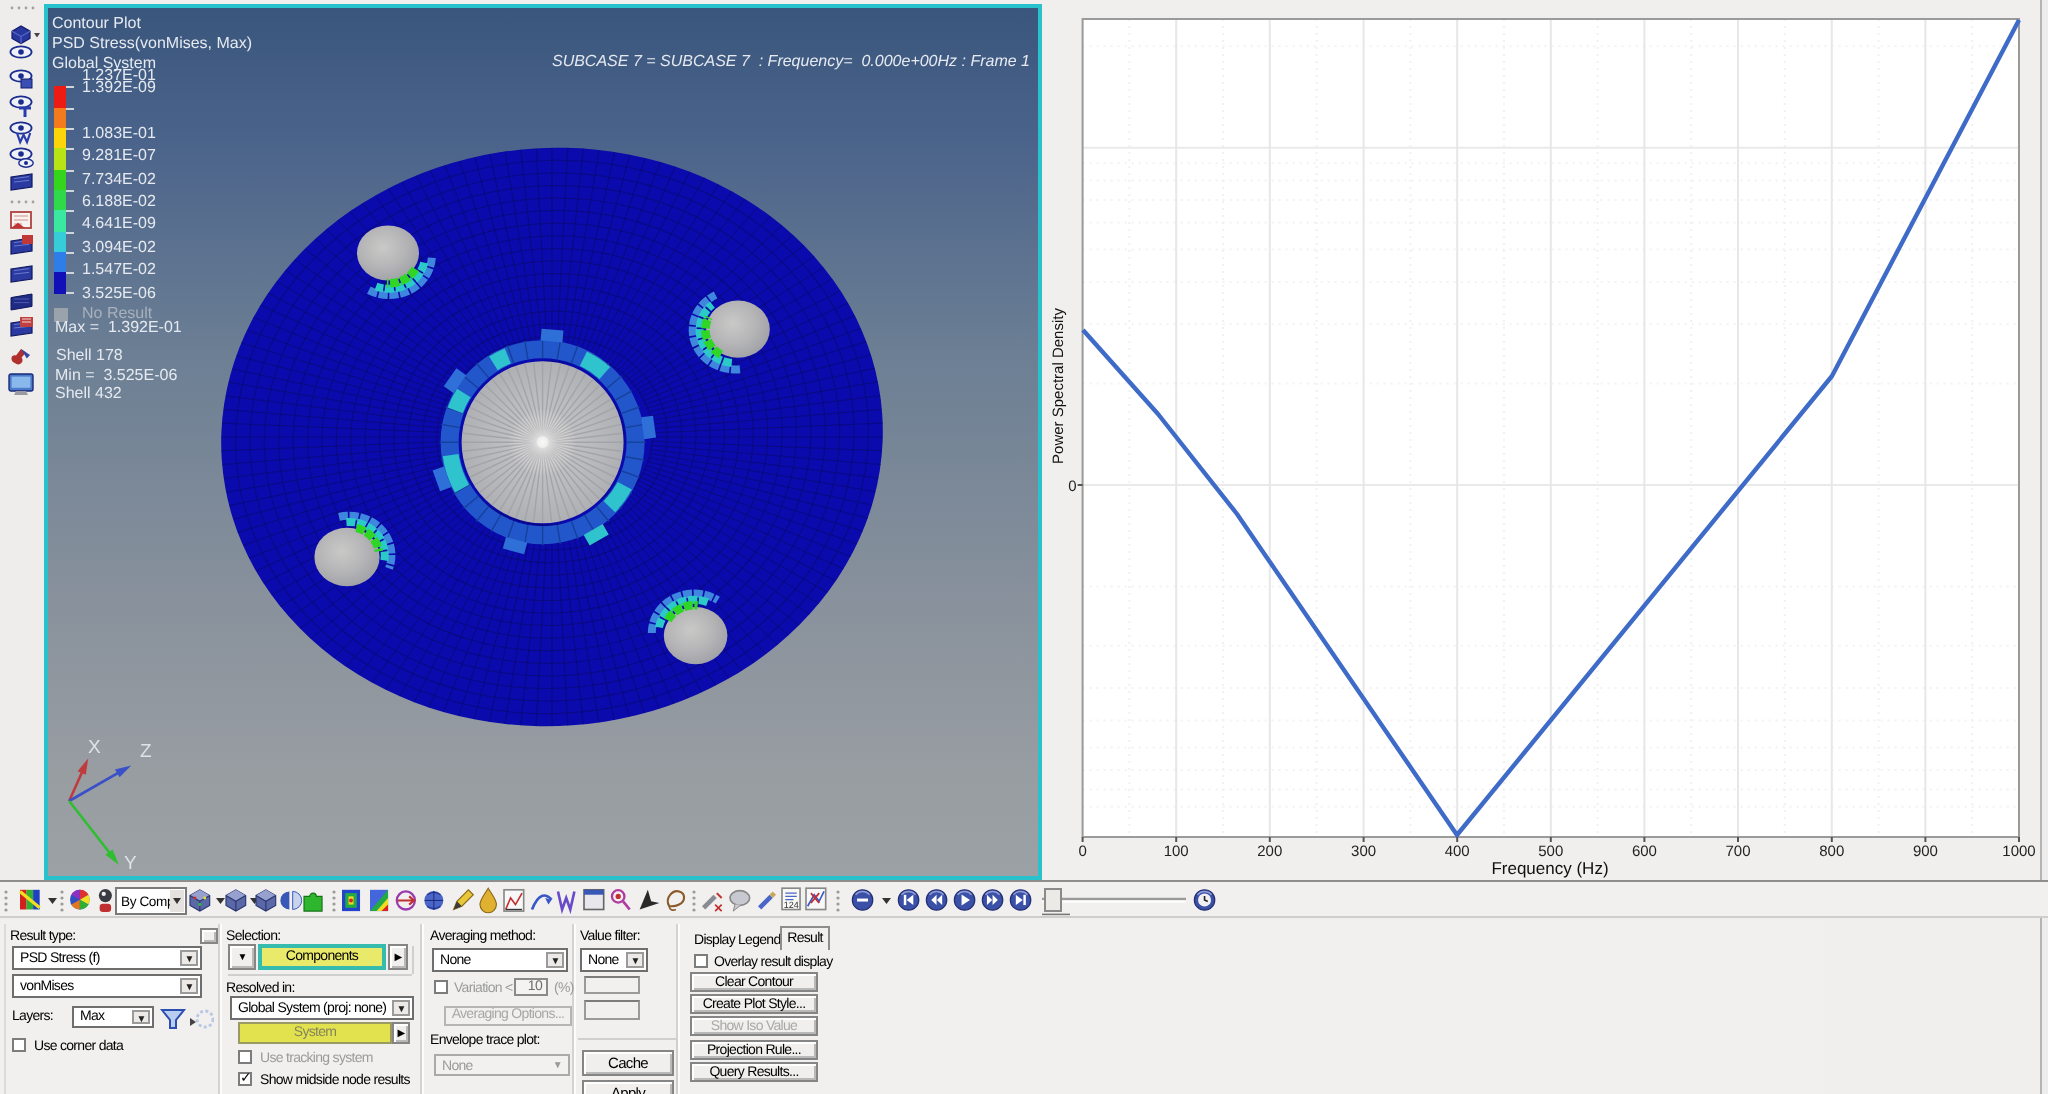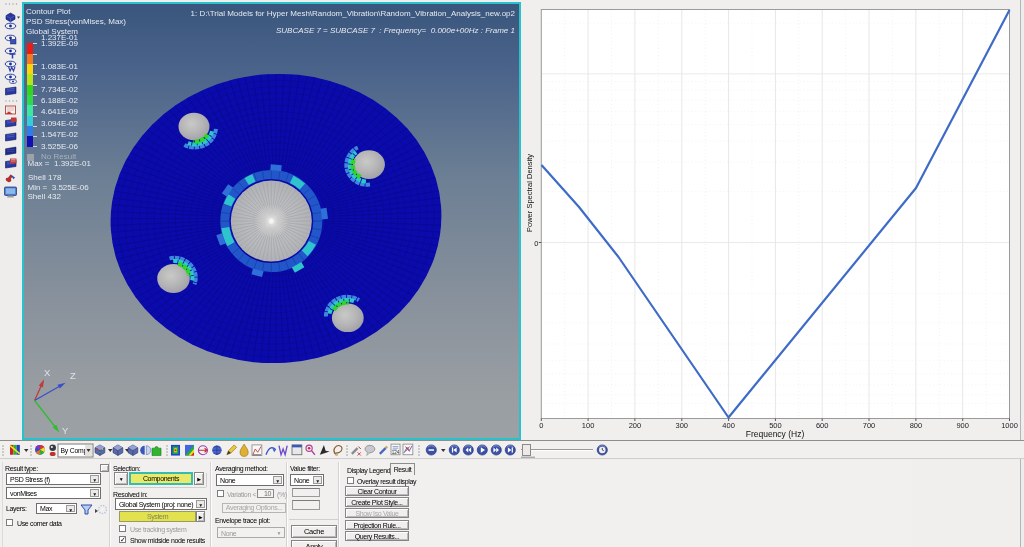--- a/index.html
+++ b/index.html
@@ -429,21 +429,20 @@
         <path d="M41.6,378.7 L35.8,384.6 L33.5,380.8 Z" fill="#3a50c8"></path>
 <line x1="10.6" y1="396.5" x2="33.6" y2="426.0" stroke="#2fbe2f" stroke-width="1.3"></line>
         <path d="M35.4,428.4 L28.7,423.4 L32.3,420.7 Z" fill="#2fbe2f"></path>
 <text x="20.0" y="372.4" fill="#dfe3e8" font-size="9.5" font-family="Liberation Sans, sans-serif">X</text>
 <text x="46.0" y="374.7" fill="#dfe3e8" font-size="9.5" font-family="Liberation Sans, sans-serif">Z</text>
 <text x="38.0" y="430.3" fill="#dfe3e8" font-size="9.5" font-family="Liberation Sans, sans-serif">Y</text>
       </svg>
     <div class="wt" style="left:2px; top:3px;">Contour Plot</div>
     <div class="wt" style="left:2px; top:12.8px;">PSD Stress(vonMises, Max)</div>
     <div class="wt" style="left:2px; top:23px;">Global System</div>
-    <div class="wt" style="right:4px; top:4.6px;">1: D:\Trial Models for Hyper Mesh\Random_Vibration\Random_Vibration_Analysis_new.op2</div>
     <div class="wt" style="right:4px; top:22px;font-style:italic;">SUBCASE 7 = SUBCASE 7  : Frequency=  0.000e+00Hz : Frame 1</div>
     <div id="legend">
         <div style="position:absolute;left:3px;top:39.40px;width:6px;height:10.7px;background:#ec1c14;"></div>
 <div style="position:absolute;left:3px;top:49.70px;width:6px;height:10.7px;background:#f47a1e;"></div>
 <div style="position:absolute;left:3px;top:60.00px;width:6px;height:10.7px;background:#fbd40a;"></div>
 <div style="position:absolute;left:3px;top:70.30px;width:6px;height:10.7px;background:#b8e415;"></div>
 <div style="position:absolute;left:3px;top:80.60px;width:6px;height:10.7px;background:#35d51d;"></div>
 <div style="position:absolute;left:3px;top:90.90px;width:6px;height:10.7px;background:#2fd949;"></div>
 <div style="position:absolute;left:3px;top:101.20px;width:6px;height:10.7px;background:#3ae8a0;"></div>
 <div style="position:absolute;left:3px;top:111.50px;width:6px;height:10.7px;background:#36ccd9;"></div>

